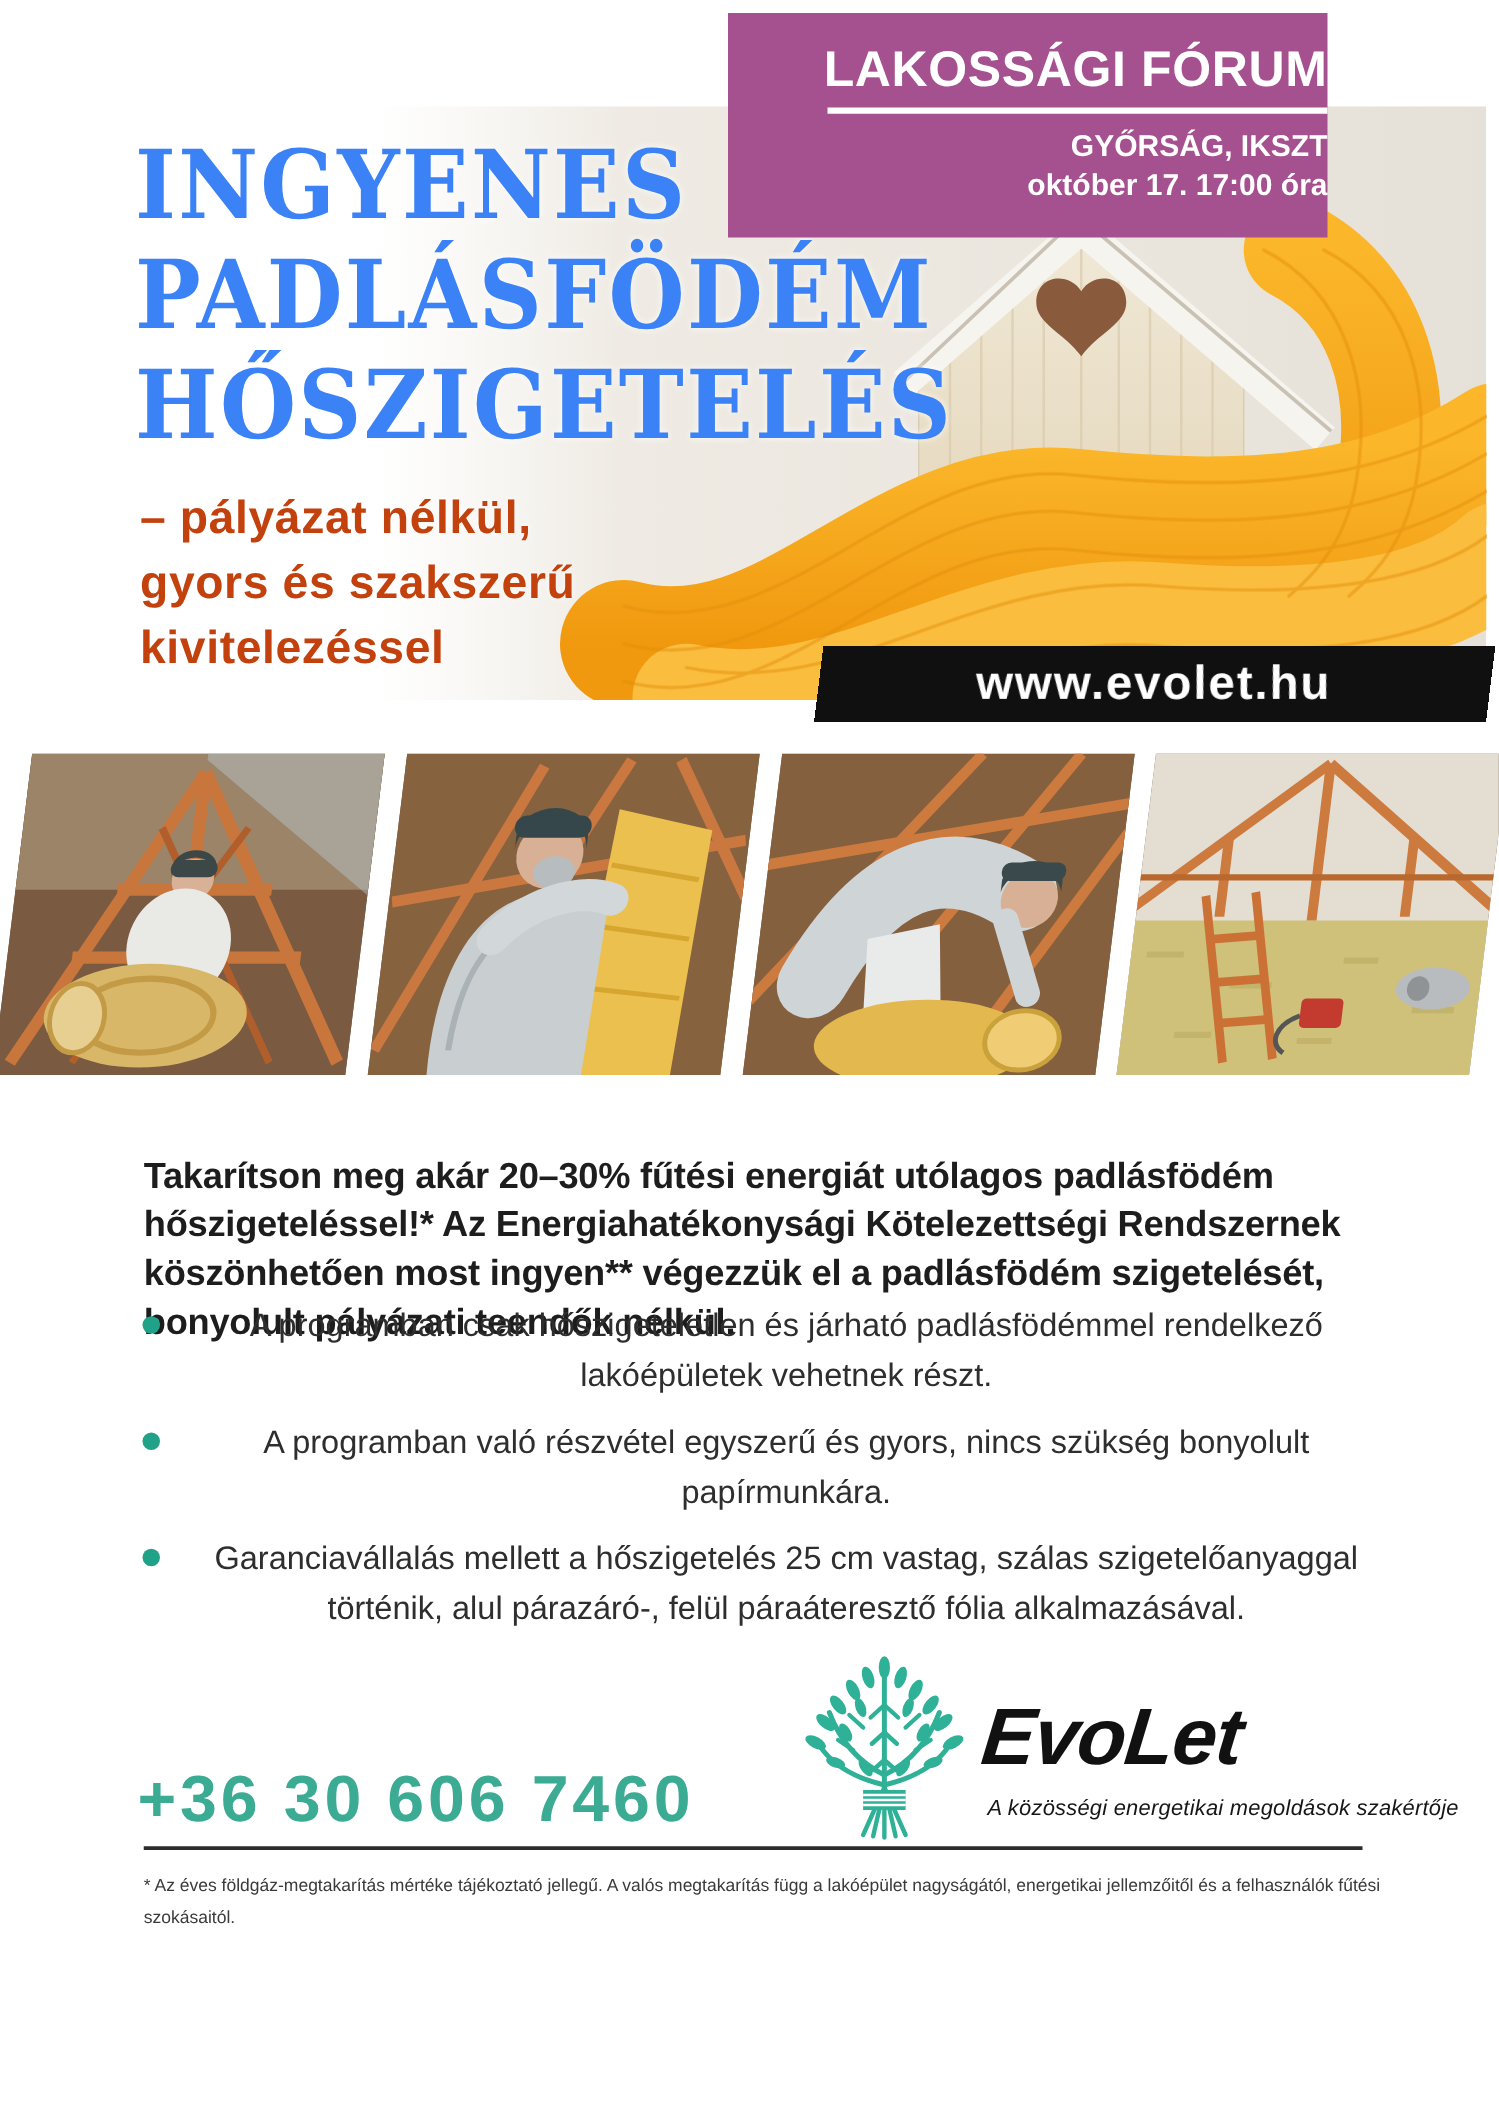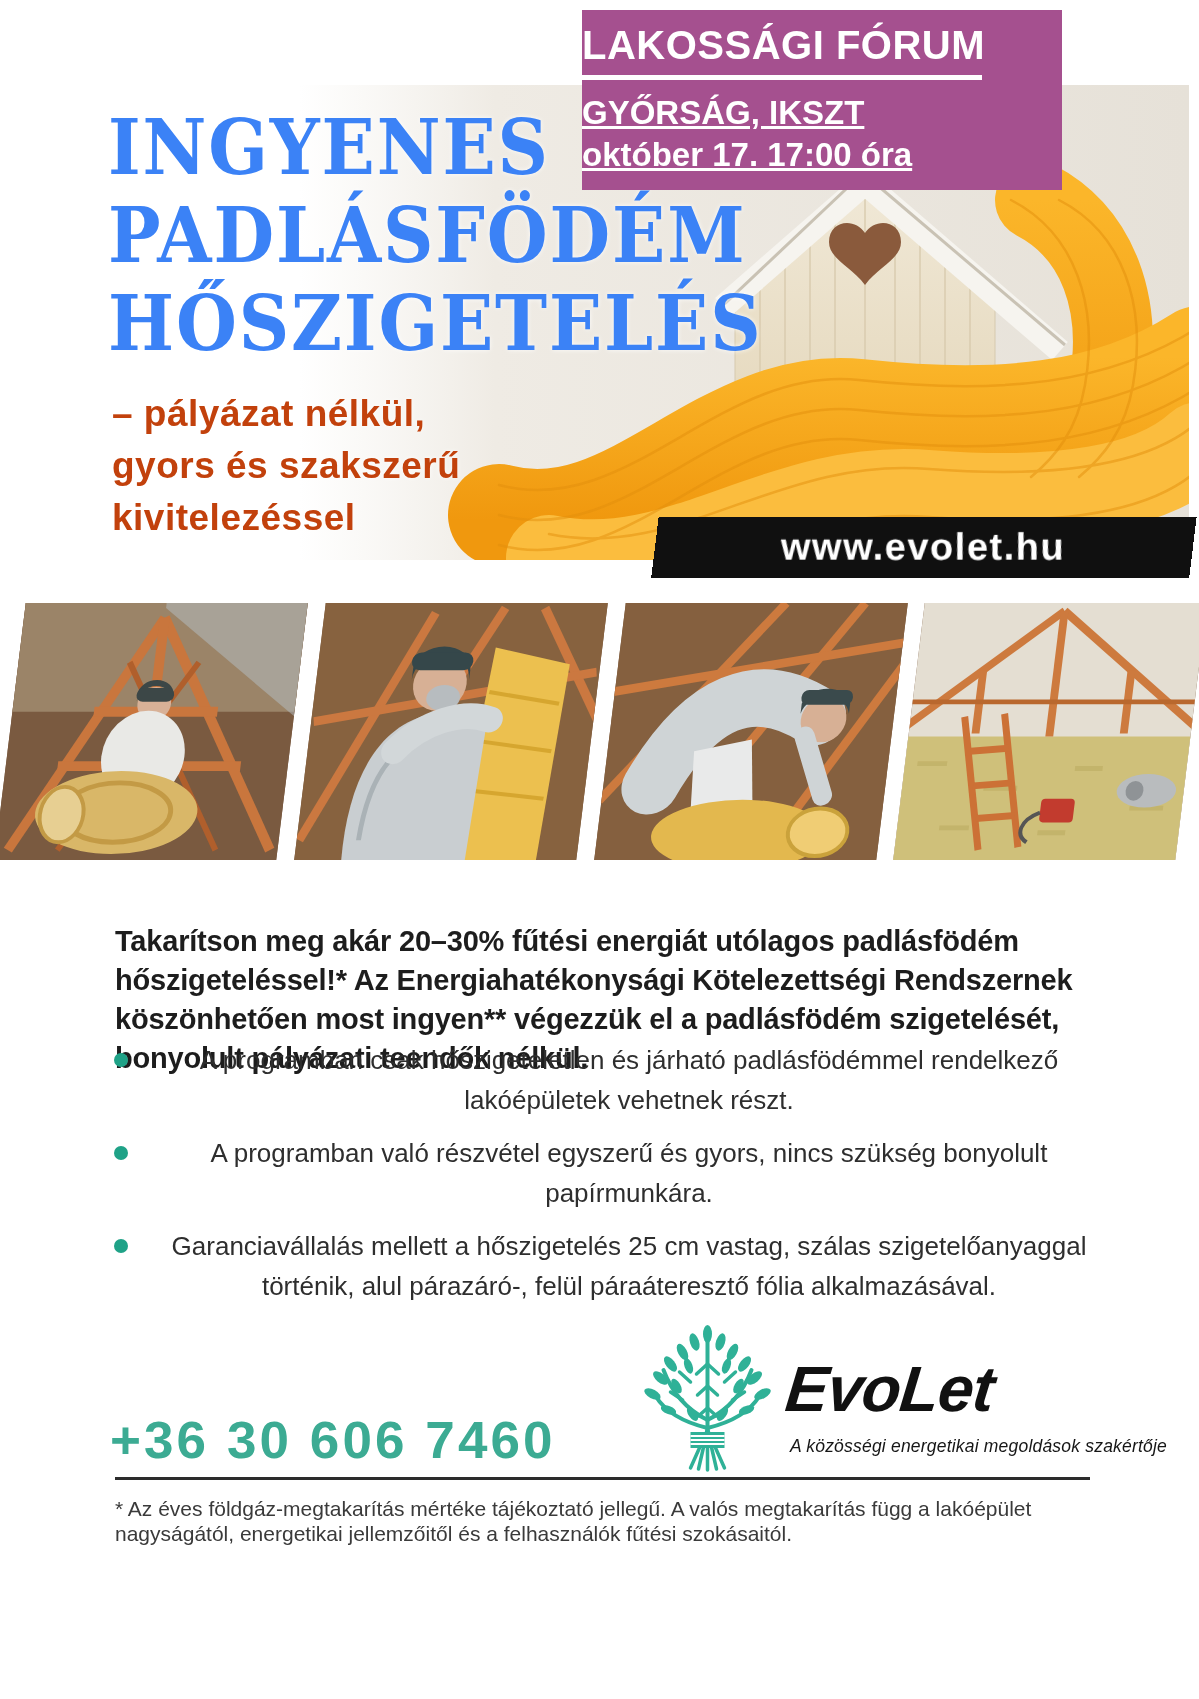--- a/index.html
+++ b/index.html
@@ -3,24 +3,24 @@
 <meta charset="utf-8">
 <style>
   html,body{margin:0;padding:0;background:#ffffff;}
   .page{position:relative;width:1199px;height:1699px;background:#fff;overflow:hidden;
         font-family:"Liberation Sans",sans-serif;}
 
   
   .hero-art{position:absolute;left:299px;top:85px;width:890px;height:475px;z-index:1;}
   .event-box{position:absolute;left:582px;top:10px;width:480px;height:180px;z-index:6;
              background:#a5508f;color:#fff;text-align:center;
-             display:flex;flex-direction:column;align-items:flex-start;justify-content:center;}
+             display:flex;flex-direction:column;align-items:flex-end;justify-content:center;}
   .event-title{font-size:40px;font-weight:bold;letter-spacing:.5px;line-height:1.05;}
   .event-underline{width:400px;height:5px;background:#fff;margin:9px 0 12px 0;}
-  .event-sub{font-size:33px;font-weight:bold;line-height:1.28;text-decoration:underline;}
+  .event-sub{font-size:24px;font-weight:bold;line-height:1.28;}
 
   .headline{position:absolute;left:108px;top:104px;z-index:5;color:#3b82f6;
             font-family:"DejaVu Serif",serif;font-weight:bold;font-size:76px;
             letter-spacing:2px;line-height:88px;white-space:nowrap;
             text-shadow:0 0 6px rgba(255,255,255,.85);}
   .headline div{transform:scaleX(.92);transform-origin:left;}
 
   .subhead{position:absolute;left:112px;top:388px;z-index:5;color:#c2410c;
            font-weight:bold;font-size:37px;line-height:52px;letter-spacing:.5px;white-space:nowrap;
            text-shadow:0 0 5px rgba(255,255,255,.8);}
@@ -51,21 +51,21 @@
   .phone{position:absolute;left:110px;top:1410px;font-size:52px;font-weight:bold;
          letter-spacing:3px;color:#3cab93;z-index:2;transform:scaleX(1.02);transform-origin:left;}
   .tree-logo{position:absolute;left:630px;top:1322px;width:155px;height:150px;z-index:2;}
   .brand{position:absolute;left:786px;top:1352px;font-size:64px;font-weight:bold;font-style:italic;
          letter-spacing:-1px;color:#111;z-index:2;transform:skewX(-6deg);transform-origin:left;}
   .tagline{position:absolute;left:790px;top:1436px;font-size:17.5px;font-style:italic;
            color:#161616;z-index:2;letter-spacing:.2px;}
   .rule{position:absolute;left:115px;top:1477px;width:975px;height:2.5px;background:#2c2c2c;z-index:2;}
 
   .footnotes{position:absolute;left:115px;top:1496px;width:1010px;z-index:2;
-             color:#3a3a3a;font-size:21px;line-height:25px;}
+             color:#3a3a3a;font-size:14px;line-height:25px;}
   .footnotes p{margin:0;}
 </style>
 </head>
 <body>
 
 <div class="page">
 
   <svg class="hero-art" viewBox="0 0 890 475" aria-hidden="true">
     <defs>
       <linearGradient id="fade" x1="0" y1="0" x2="1" y2="0">

